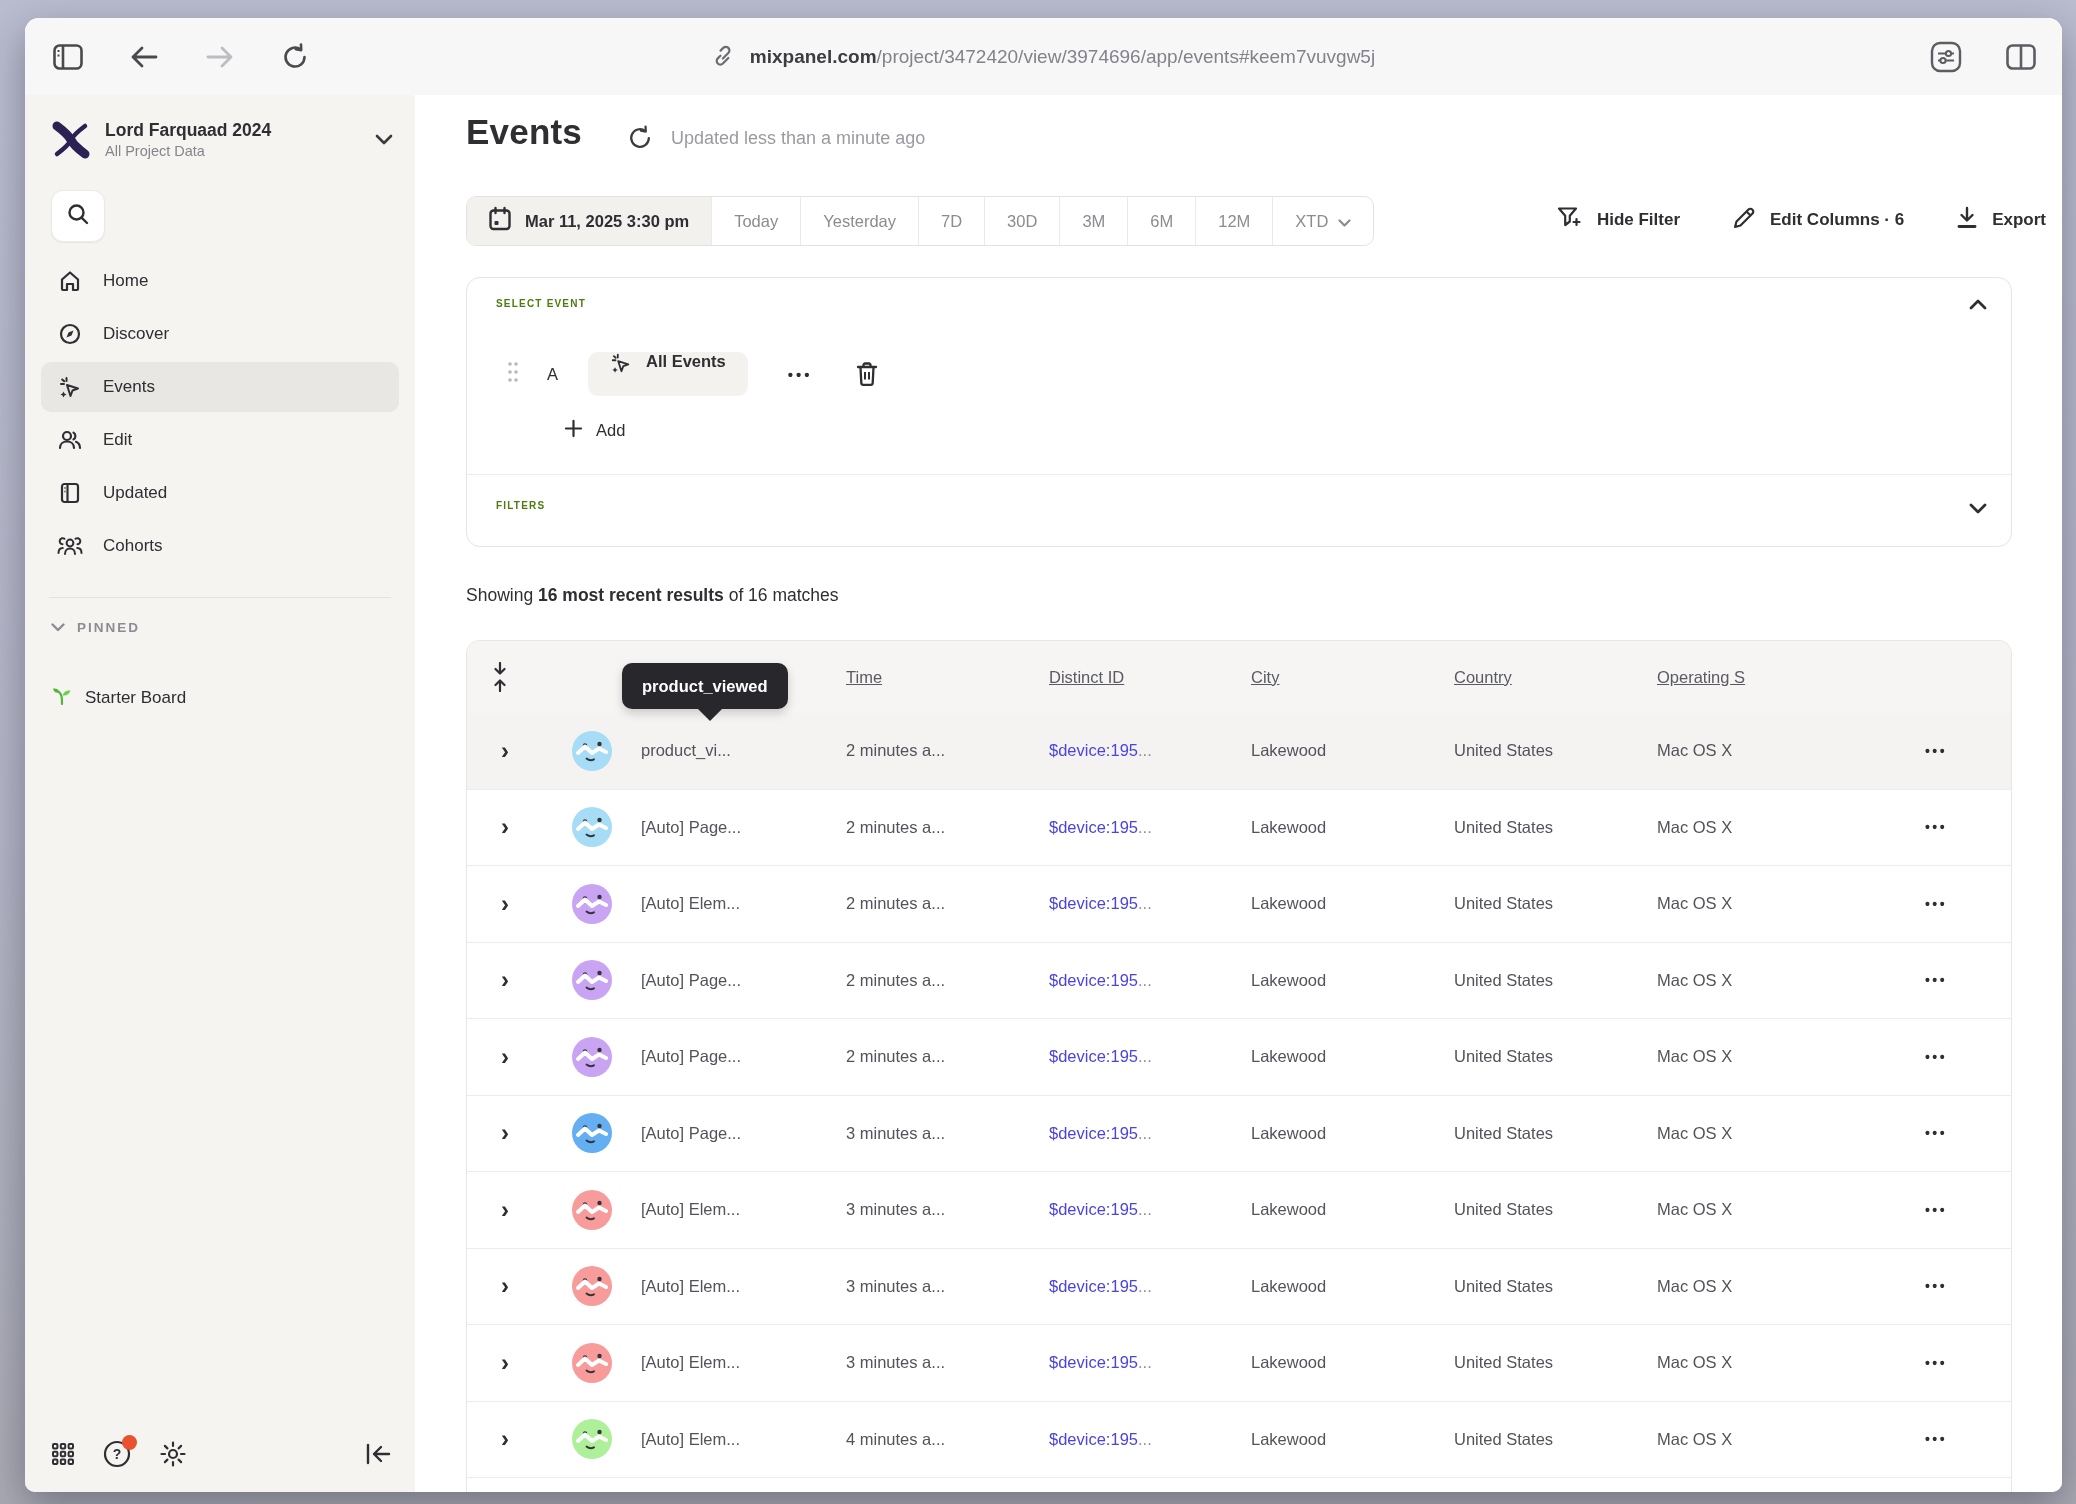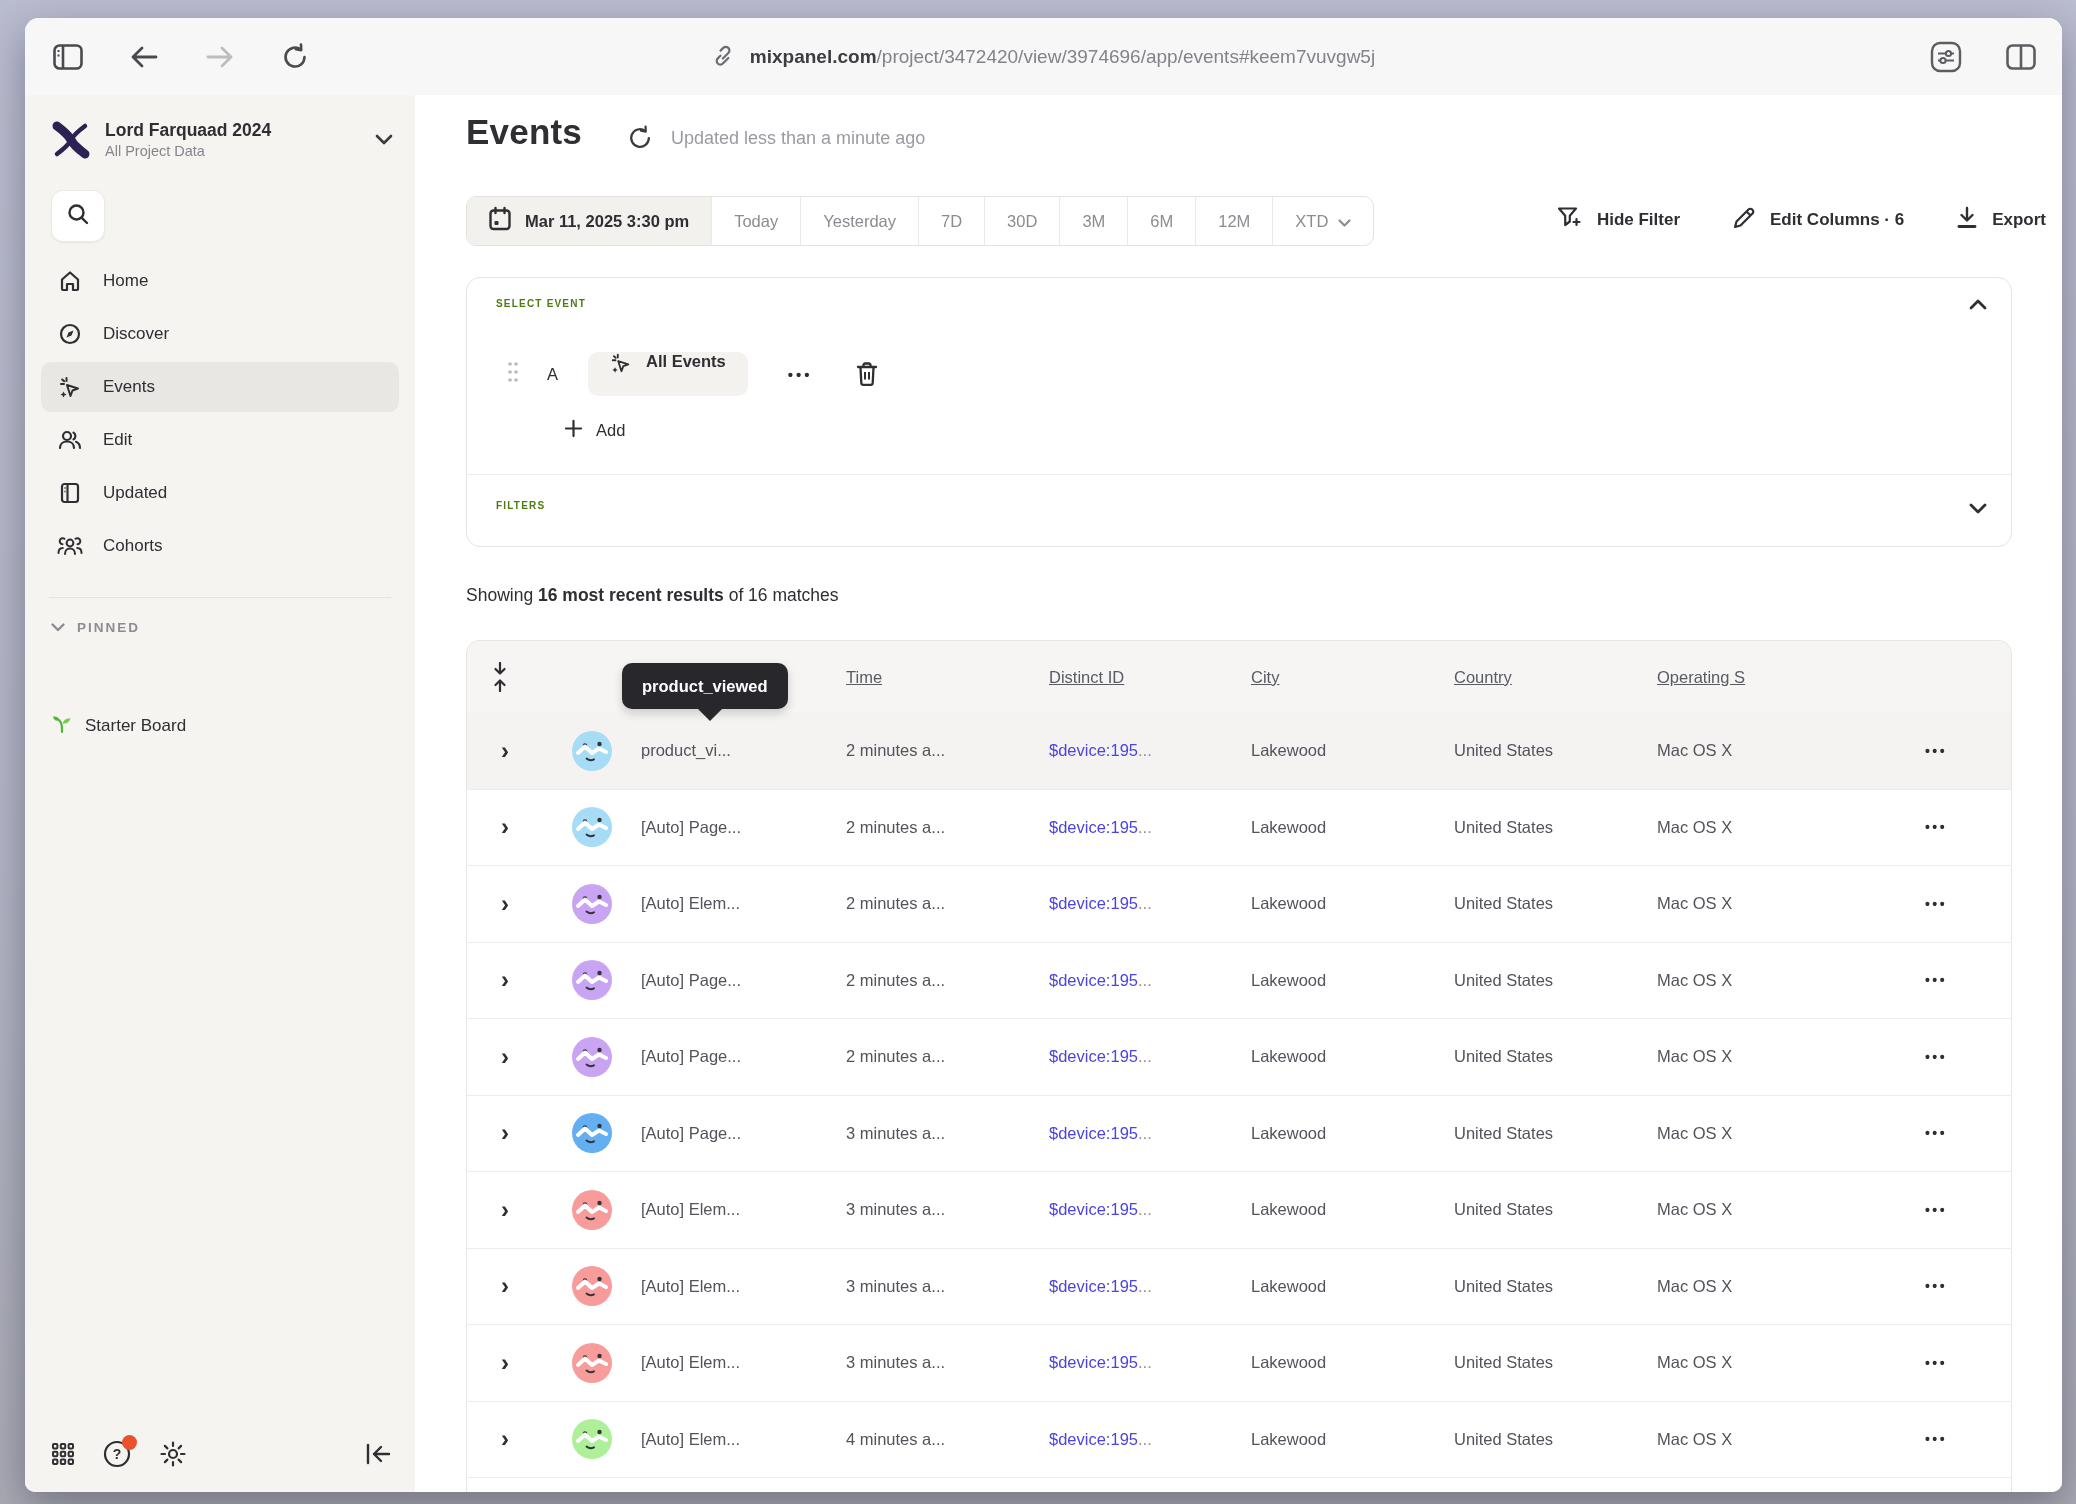--- a/index.html
+++ b/index.html
@@ -34,21 +34,21 @@
   .btn-search{width:52px;background:#fff;border:1px solid #eceae7;border-radius:12px;
            box-shadow:0 1px 2px rgba(0,0,0,.06);display:flex;align-items:center;justify-content:center;cursor:pointer;}
   .nav{position:absolute;left:16px;right:16px;top:161px;}
   .nav-item{height:50px;margin-bottom:3px;border-radius:10px;display:flex;align-items:center;
             padding-left:18px;gap:22px;font-size:17px;cursor:pointer;}
   .nav-item.active{background:#e8e7e3;font-weight:500;}
   .nav-item .nicon{width:22px;display:flex;justify-content:center;}
   .side-div{position:absolute;left:24px;right:24px;top:502px;height:1px;background:#e4e3df;}
   .pinned-hd{position:absolute;left:26px;top:525px;display:flex;align-items:center;gap:12px;
              font-size:13.5px;font-weight:700;letter-spacing:2px;color:#8c8c93;cursor:pointer;}
-  .pinned-item{position:absolute;left:26px;top:611px;height:40px;display:flex;align-items:center;gap:12px;
+  .pinned-item{position:absolute;left:26px;top:583px;height:40px;display:flex;align-items:center;gap:12px;
              font-size:17px;font-weight:500;cursor:pointer;}
   .side-bottom{position:absolute;left:26px;right:24px;bottom:18px;height:40px;display:flex;align-items:center;gap:28px;}
   .side-bottom .grow{flex:1;}
   .help-wrap{position:relative;}
   .help-dot{position:absolute;right:-6px;top:-5px;width:15px;height:15px;border-radius:50%;background:#e8522f;}
   
   .main{position:absolute;left:390px;top:77px;right:0;bottom:0;background:#fff;overflow:hidden;}
   .page-title{position:absolute;left:51px;top:17px;font-size:35px;font-weight:700;letter-spacing:.2px;}
   .updated{position:absolute;left:212px;top:30px;display:flex;align-items:center;gap:18px;}
   .updated .txt{font-size:18px;color:#9a9aa1;}

